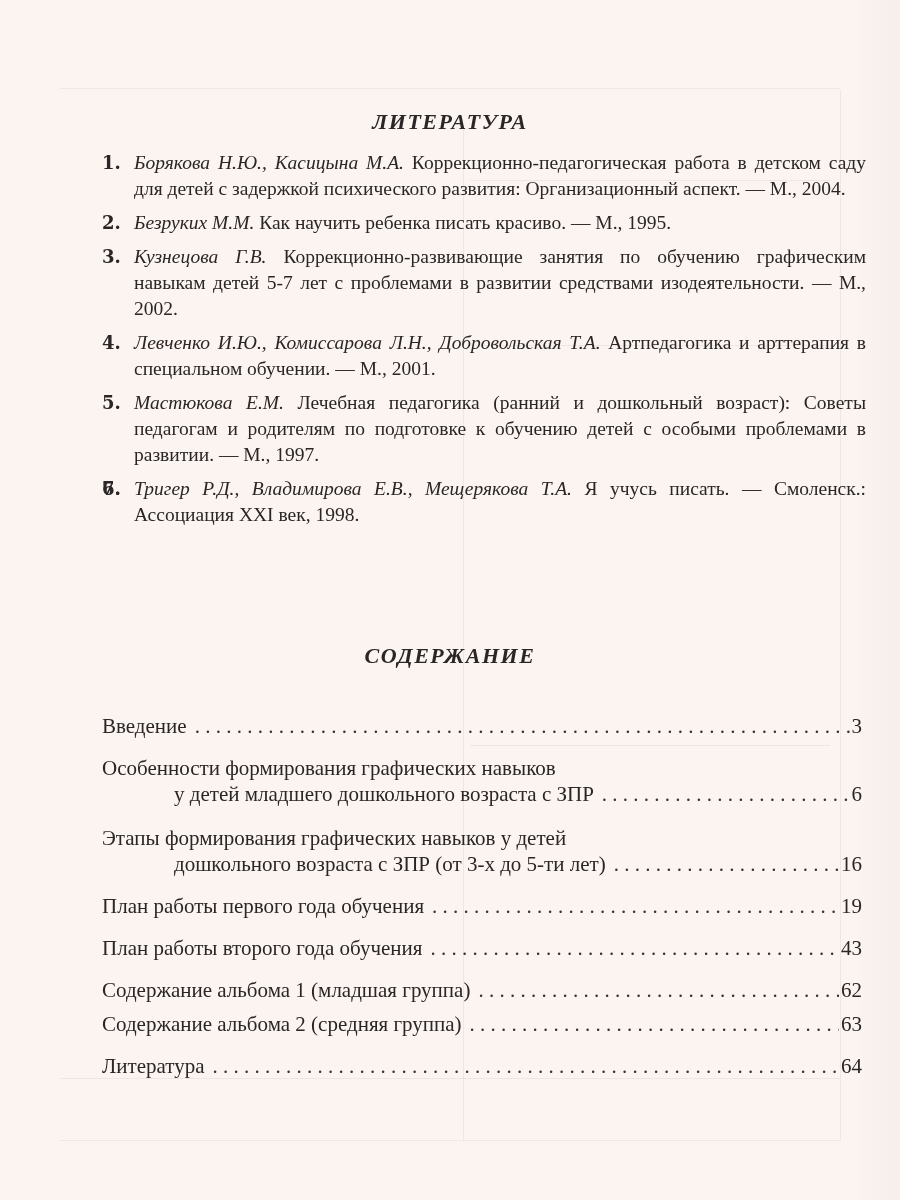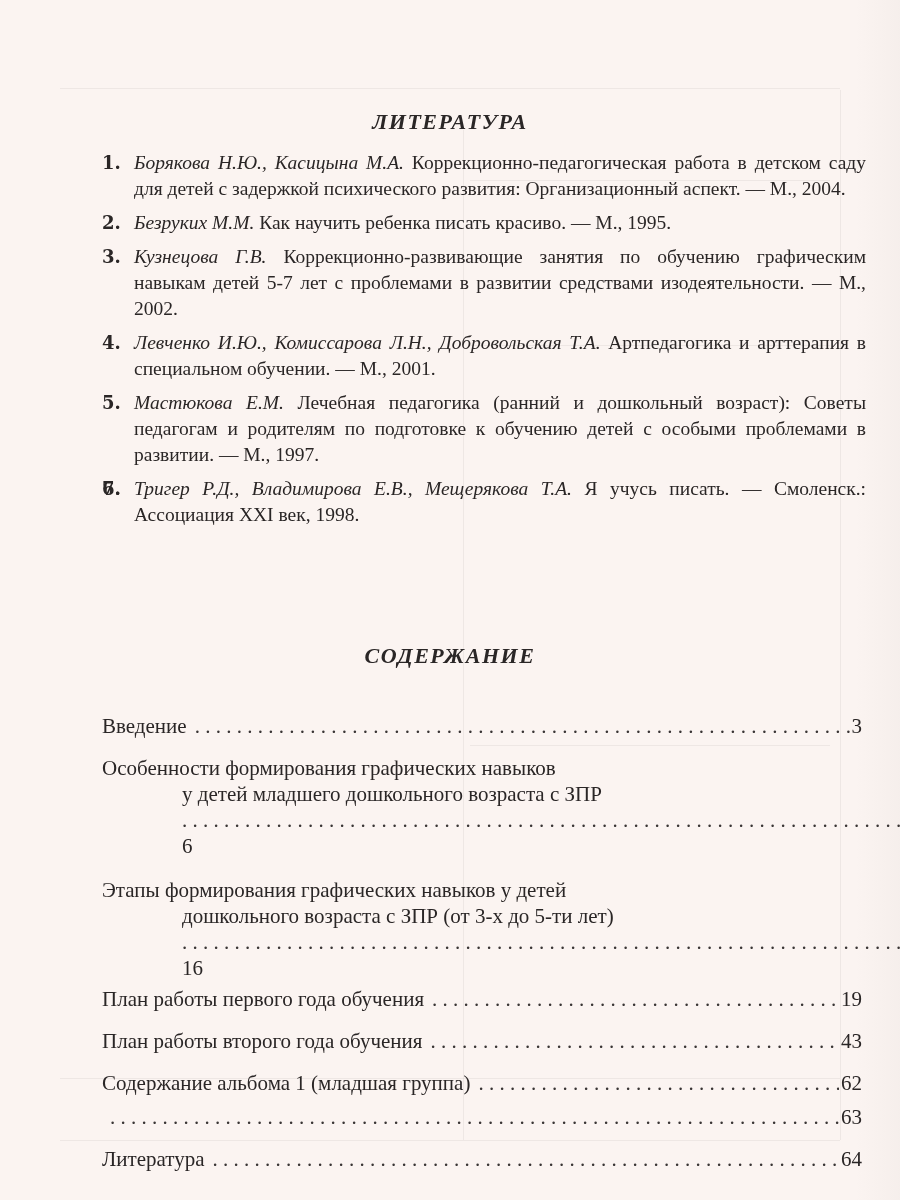--- a/index.html
+++ b/index.html
@@ -84,21 +84,20 @@
       font-size: 21px;
       line-height: 26px;
     }
     .toc-line {
       display: flex;
       align-items: baseline;
       white-space: nowrap;
     }
     .toc-line.indent {
       padding-left: 72px;
-      flex-direction: column;
     }
     .toc-text { flex: 0 0 auto; }
     .toc-dots {
       flex: 1 1 auto;
       overflow: hidden;
       margin: 0 2px 0 8px;
       letter-spacing: 4.2px;
       color: #3a3535;
     }
     .toc-dots::before {
@@ -164,21 +163,21 @@
       <div class="toc-line">
         <span class="toc-text">Особенности формирования графических навыков</span>
       </div>
       <div class="toc-line indent">
         <span class="toc-text">у детей младшего дошкольного возраста с ЗПР</span>
         <span class="toc-dots"></span>
         <span class="toc-page">6</span>
       </div>
     </div>
 
-    <div class="toc-entry" style="margin-bottom:5px;text-align:right;">
+    <div class="toc-entry" style="margin-bottom:16px;text-align:right;">
       <div class="toc-line">
         <span class="toc-text">Этапы формирования графических навыков у детей</span>
       </div>
       <div class="toc-line indent">
         <span class="toc-text">дошкольного возраста с ЗПР (от 3-х до 5-ти лет)</span>
         <span class="toc-dots"></span>
         <span class="toc-page">16</span>
       </div>
     </div>
 
@@ -201,20 +200,21 @@
     <div class="toc-entry" style="margin-bottom:8px;">
       <div class="toc-line">
         <span class="toc-text">Содержание альбома 1 (младшая группа)</span>
         <span class="toc-dots"></span>
         <span class="toc-page">62</span>
       </div>
     </div>
 
     <div class="toc-entry" style="margin-bottom:16px;">
       <div class="toc-line">
+        <span class="toc-text">Содержание альбома 2 (средняя группа)</span>
         <span class="toc-dots"></span>
         <span class="toc-page">63</span>
       </div>
     </div>
 
     <div class="toc-entry">
       <div class="toc-line">
         <span class="toc-text">Литература</span>
         <span class="toc-dots"></span>
         <span class="toc-page">64</span>

